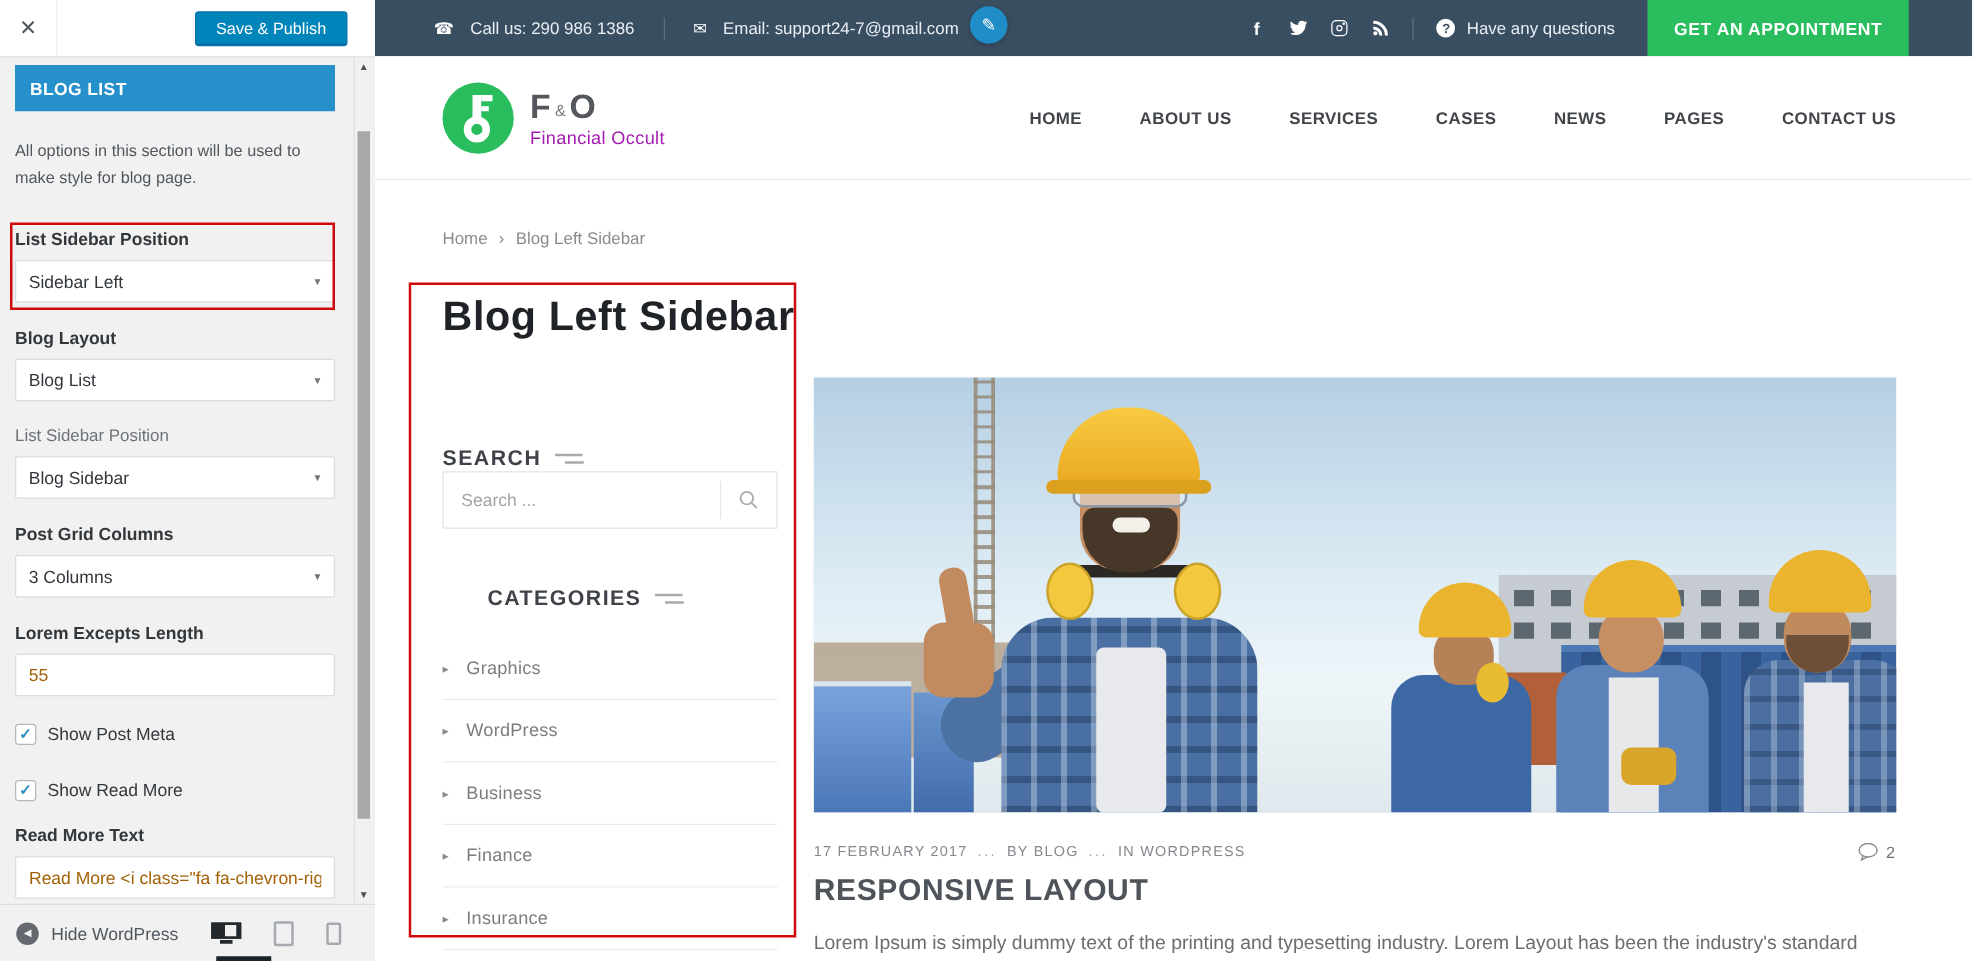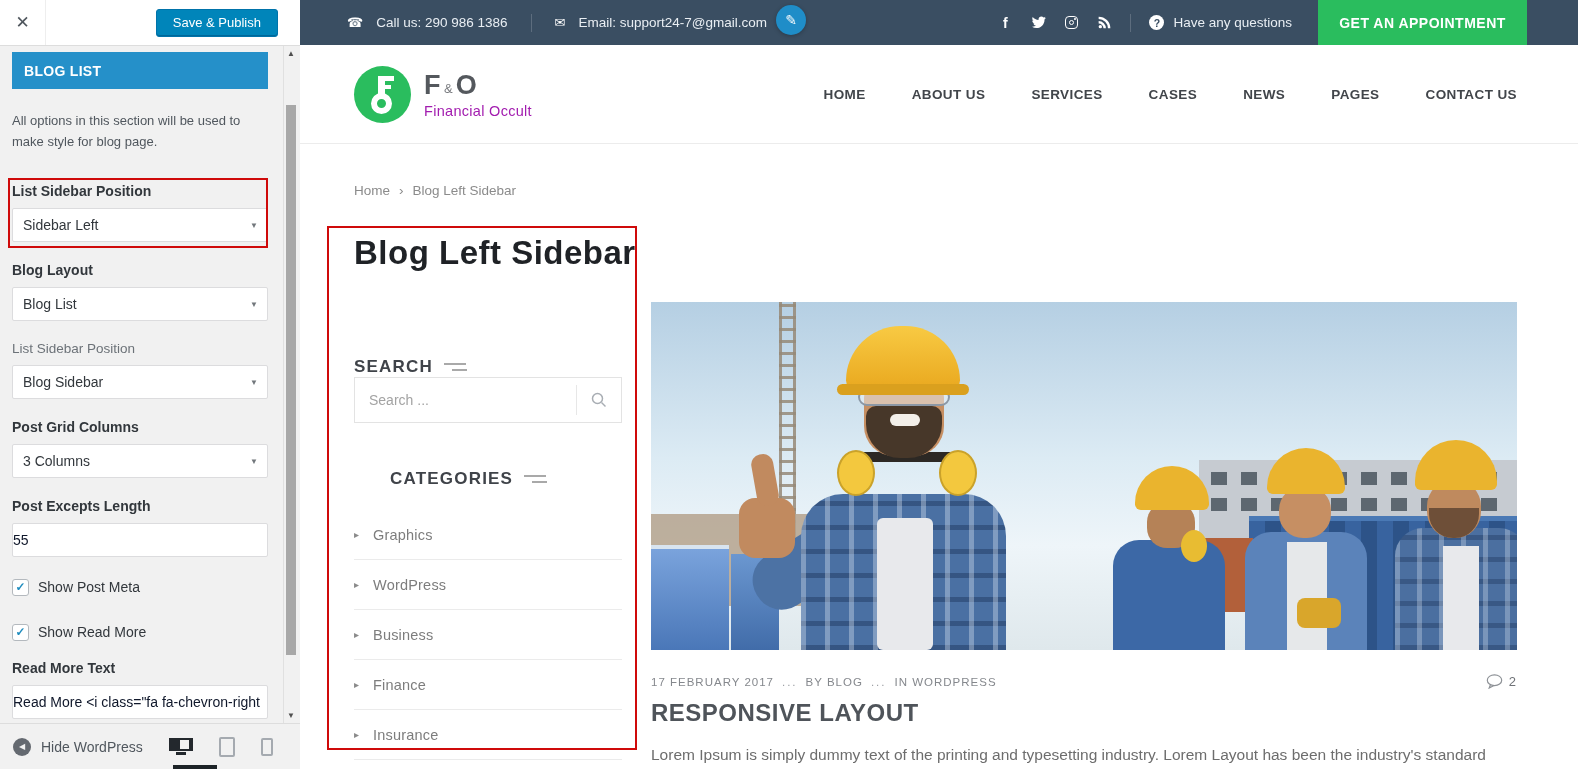--- a/index.html
+++ b/index.html
@@ -21,21 +21,21 @@
   .control { margin-top: 20px; }
   .control.first { margin-top: 30px; }
   .control.last { margin-top: 19px; }
   .ctl-label { display: block; font-size: 14px; font-weight: 600; color: #32373c; }
   .ctl-label.light { font-weight: 400; font-size: 13.5px; color: #6c7278; }
   .wp-select { position: relative; margin-top: 9px; height: 34px; background: #fff; border: 1px solid #dcdcde;
                border-radius: 2px; font-size: 14px; color: #32373c; display: flex; align-items: center;
                padding: 0 24px 0 10px; cursor: pointer; }
   .wp-select .arrow { position: absolute; right: 9px; top: 12px; font-size: 8px; color: #72777c; }
   .wp-input { margin-top: 9px; width: 100%; height: 34px; background: #fff; border: 1px solid #dcdcde; border-radius: 2px;
-              font-size: 14px; color: #0f172a; padding: 0 0; font-family: "Liberation Sans", sans-serif; }
+              font-size: 14px; color: #a16207; padding: 0 10px; font-family: "Liberation Sans", sans-serif; }
   .check-row { margin-top: 22px; display: flex; align-items: center; gap: 9px; }
   .check-row + .check-row { margin-top: 28px; }
   .wp-checkbox { width: 17px; height: 17px; background: #fff; border: 1px solid #b4b9be; border-radius: 3px;
                  display: flex; align-items: center; justify-content: center; font-size: 12px; font-weight: bold;
                  color: #1e8cbe; cursor: pointer; }
   .check-label { font-size: 14px; color: #32373c; }
   .red-box-1 { position: absolute; left: 8px; top: 178px; width: 260px; height: 70px; border: 2px solid #cf0a0a; pointer-events: none; z-index: 5; }
   .panel-footer { position: absolute; bottom: 0; left: 0; right: 0; height: 46px; background: #f1f1f1;
                   border-top: 1px solid #ddd; display: flex; align-items: center; padding: 0 13px; }
   .hide-controls { display: flex; align-items: center; gap: 10px; cursor: pointer; }
@@ -164,21 +164,21 @@
 
       <div class="control">
         <span class="ctl-label">Post Grid Columns</span>
         <div class="wp-select">
           <span>3 Columns</span>
           <span class="arrow">▼</span>
         </div>
       </div>
 
       <div class="control">
-        <span class="ctl-label">Post Excepts Length</span>
+        <span class="ctl-label">Lorem Excepts Length</span>
         <input class="wp-input" value="55" style="">
       </div>
 
       <div class="check-row">
         <div class="wp-checkbox">
           <span>✓</span>
         </div>
         <span class="check-label">Show Post Meta</span>
       </div>
 

